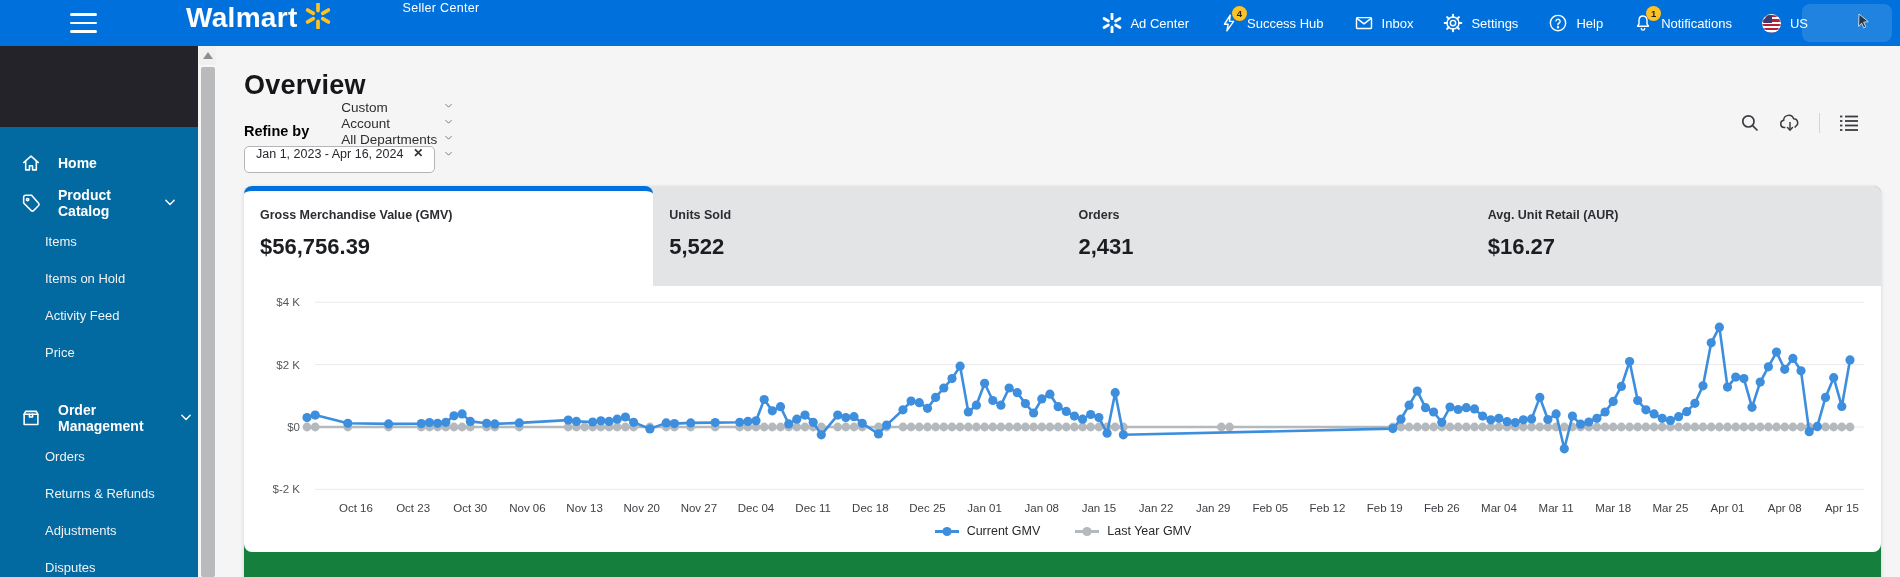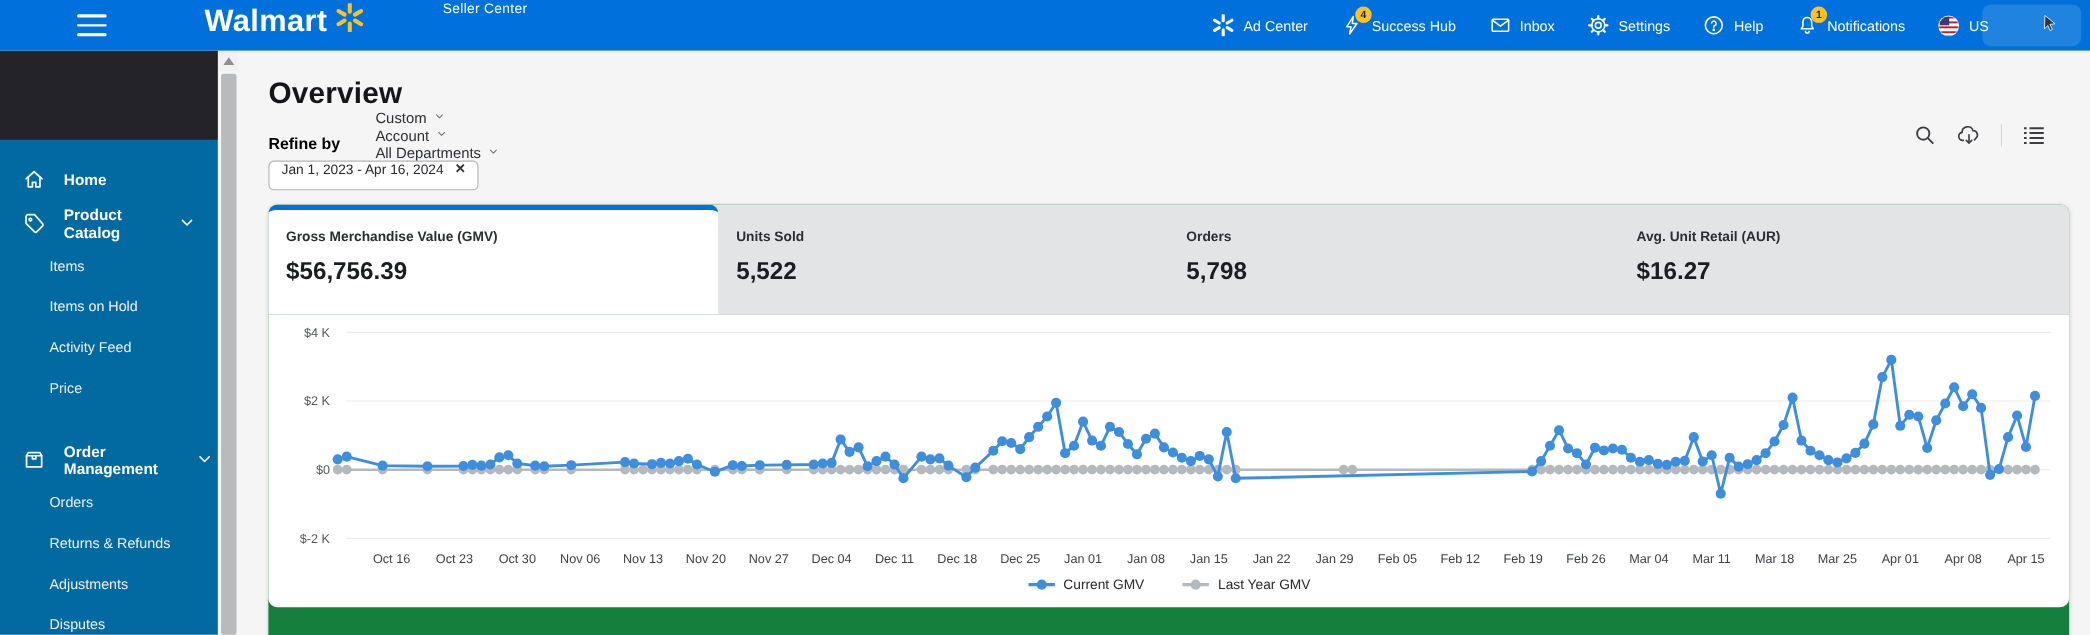--- a/index.html
+++ b/index.html
@@ -48,21 +48,21 @@
   .side-scroll .arrow svg { display:block; }
   .side-scroll .thumb { position:absolute; left:1.5px; top:21px; width:14px; height:510px; background:#b9babc; border-radius:2px; }
 
   
   .main { position:absolute; left:216px; top:46px; width:1684px; height:531px; }
   .page-title { position:absolute; left:28px; top:24px; font-size:27px; font-weight:800;
     color:#161619; letter-spacing:.2px; }
   .refine-row { position:absolute; left:28px; top:71px; height:28px; display:flex; align-items:center; }
   .refine-label { font-size:14.5px; font-weight:700; color:#000000; margin-right:32px; }
   .filter { display:flex; align-items:center; gap:5px; font-size:13.5px; color:#2c2e31;
-    margin-right:32px; cursor:pointer; white-space:nowrap; }
+    margin-right:32px; cursor:pointer; white-space:nowrap;justify-content:space-between; }
   .tool-icons { position:absolute; right:40px; top:66px; display:flex; align-items:center; gap:18px; }
   .tool-btn { width:22px; height:22px; display:flex; align-items:center; justify-content:center; cursor:pointer; }
   .v-divider { width:1px; height:20px; background:#d4d5d7; }
   .chip { position:absolute; left:28px; top:100px; height:27px; display:inline-flex; 
     background:#fff; border:1px solid #b3b5b8; border-radius:5px; padding:0 11px; font-size:12.5px; color:#28292c; }
   .chip-x { margin-left:10px; font-size:12px; font-weight:700; color:#2f3134; cursor:pointer; line-height:1; }
 
   
   .card { position:absolute; left:28px; top:140px; width:1637px; height:462px; border-radius:8px;
     box-shadow:0 1px 4px rgba(0,0,0,.14); background:#15803d; }
@@ -313,21 +313,21 @@
         <div class="metric-tab active">
           <div class="metric-label">Gross Merchandise Value (GMV)</div>
           <div class="metric-value">$56,756.39</div>
         </div>
         <div class="metric-tab">
           <div class="metric-label">Units Sold</div>
           <div class="metric-value">5,522</div>
         </div>
         <div class="metric-tab">
           <div class="metric-label">Orders</div>
-          <div class="metric-value">5,798</div>
+          <div class="metric-value">2,431</div>
         </div>
         <div class="metric-tab">
           <div class="metric-label">Avg. Unit Retail (AUR)</div>
           <div class="metric-value">$16.27</div>
         </div>
       </div>
     <div class="card-body">
       <svg class="chart" id="gmv-chart" width="1637" height="266" viewBox="0 0 1637 266">
           <line x1="71" y1="16.200000000000003" x2="1620" y2="16.200000000000003" stroke="#ebebec" stroke-width="1"></line>
           <text x="56" y="20.200000000000003" text-anchor="end" font-size="11.5" fill="#55585c">$4 K</text>

